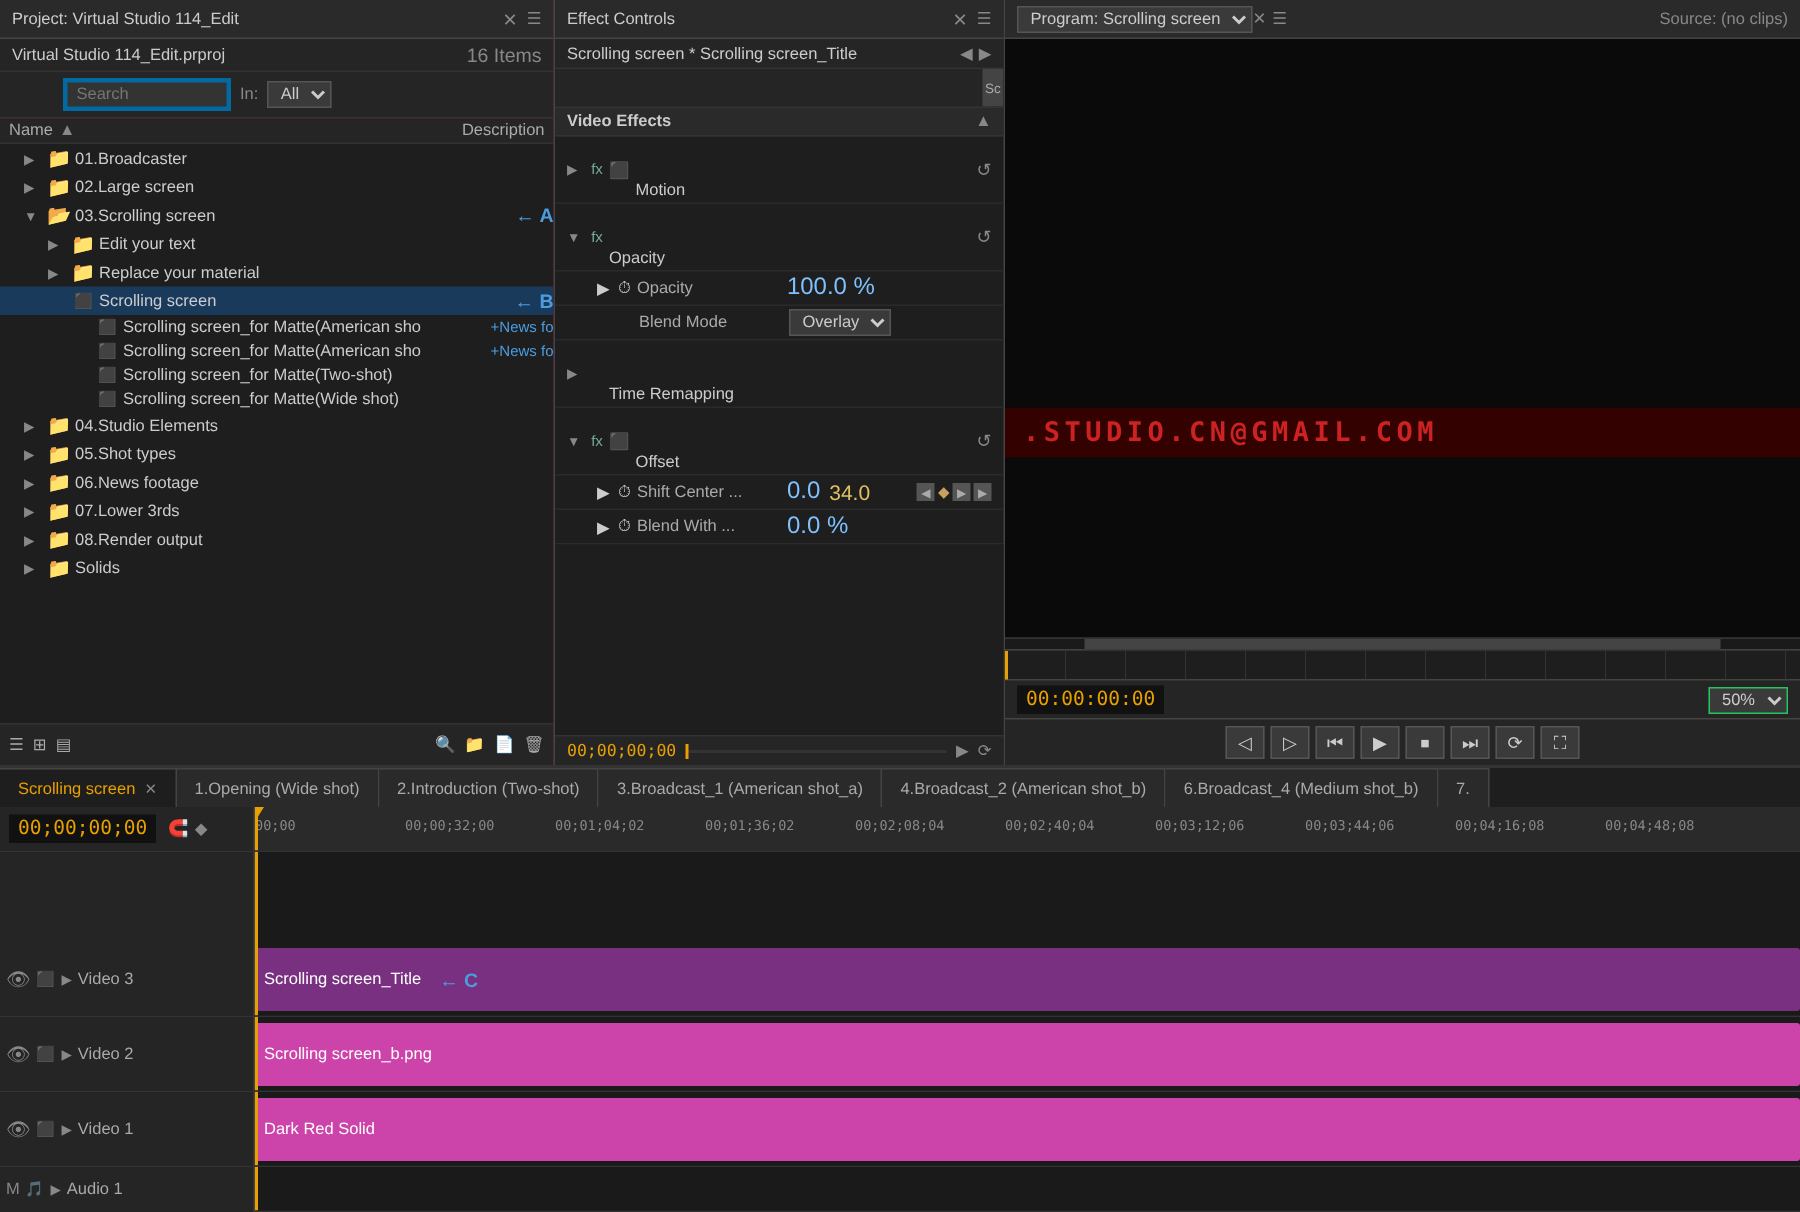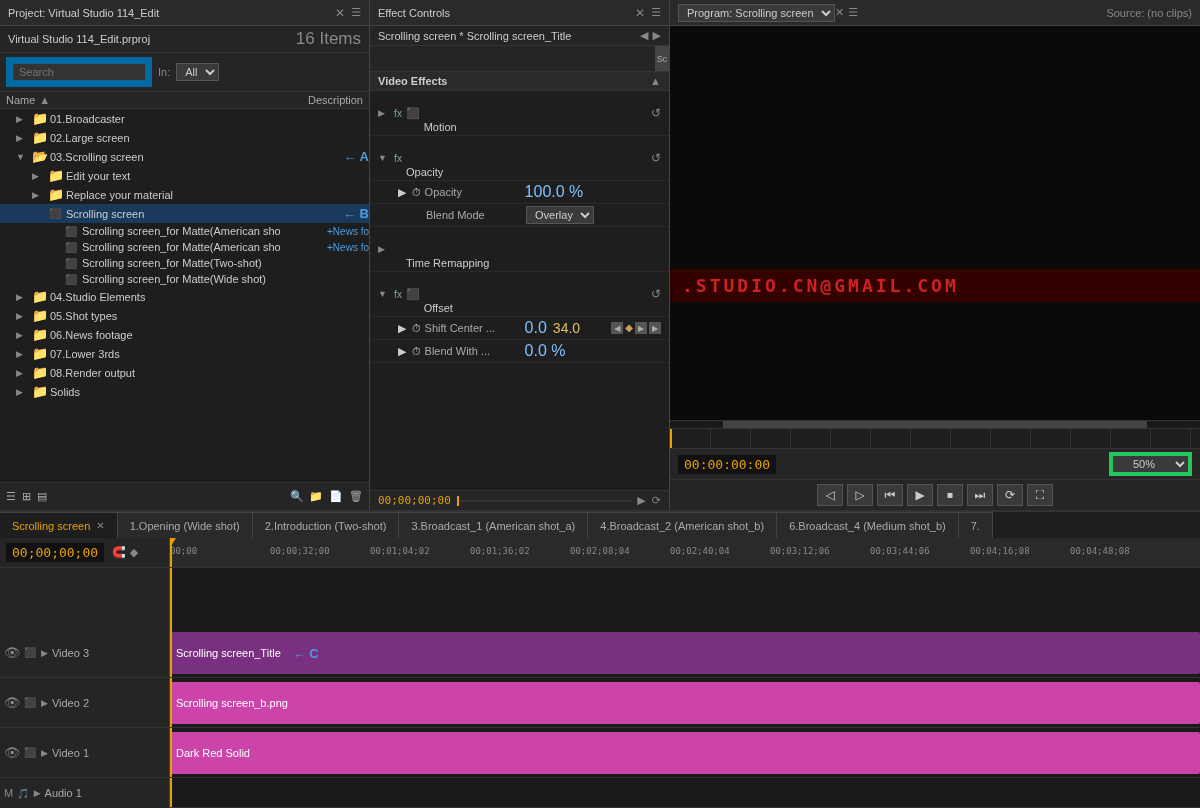--- a/index.html
+++ b/index.html
@@ -57,37 +57,38 @@
       justify-content: space-between;
       align-items: center;
       border-bottom: 1px solid #333;
     }
     .project-name {
       color: #ccc;
       font-size: 11px;
     }
     .items-count {
       color: #888;
-      font-size: 17px;
+      font-size: 13px;
     }
     .search-bar {
       background: #252525;
       padding: 4px 6px;
       display: flex;
       align-items: center;
       gap: 6px;
       border-bottom: 1px solid #333;
     }
     .search-input {
       background: #333;
-      border: 7px solid #0369a1;
+      border: 3px solid #0369a1;
       color: #ccc;
       padding: 2px 6px;
       font-size: 11px;
-      width: 146px;
+      width: 112px;
+      margin-left: 36px;
     }
     .in-label {
       color: #888;
       font-size: 11px;
     }
     .in-select {
       background: #3a3a3a;
       border: 1px solid #555;
       color: #ccc;
       font-size: 11px;
@@ -372,24 +373,24 @@
     }
     .timecode-display {
       color: #e8a000;
       font-family: monospace;
       font-size: 13px;
       background: #111;
       padding: 2px 6px;
     }
     .zoom-select {
       background: #3a3a3a;
-      border: 4px solid #22c55e;
-      color: #ccc;
-      font-size: 11px;
-      padding: 1px 16px;
+      border: 1px solid #22c55e;
+      color: #ccc;
+      font-size: 11px;
+      padding: 1px 4px;
     }
     .playhead-bar {
       height: 20px;
       background: #1e1e1e;
       border-top: 1px solid #333;
     }
     .transport-btn {
       background: #3a3a3a;
       border: 1px solid #555;
       color: #ccc;

